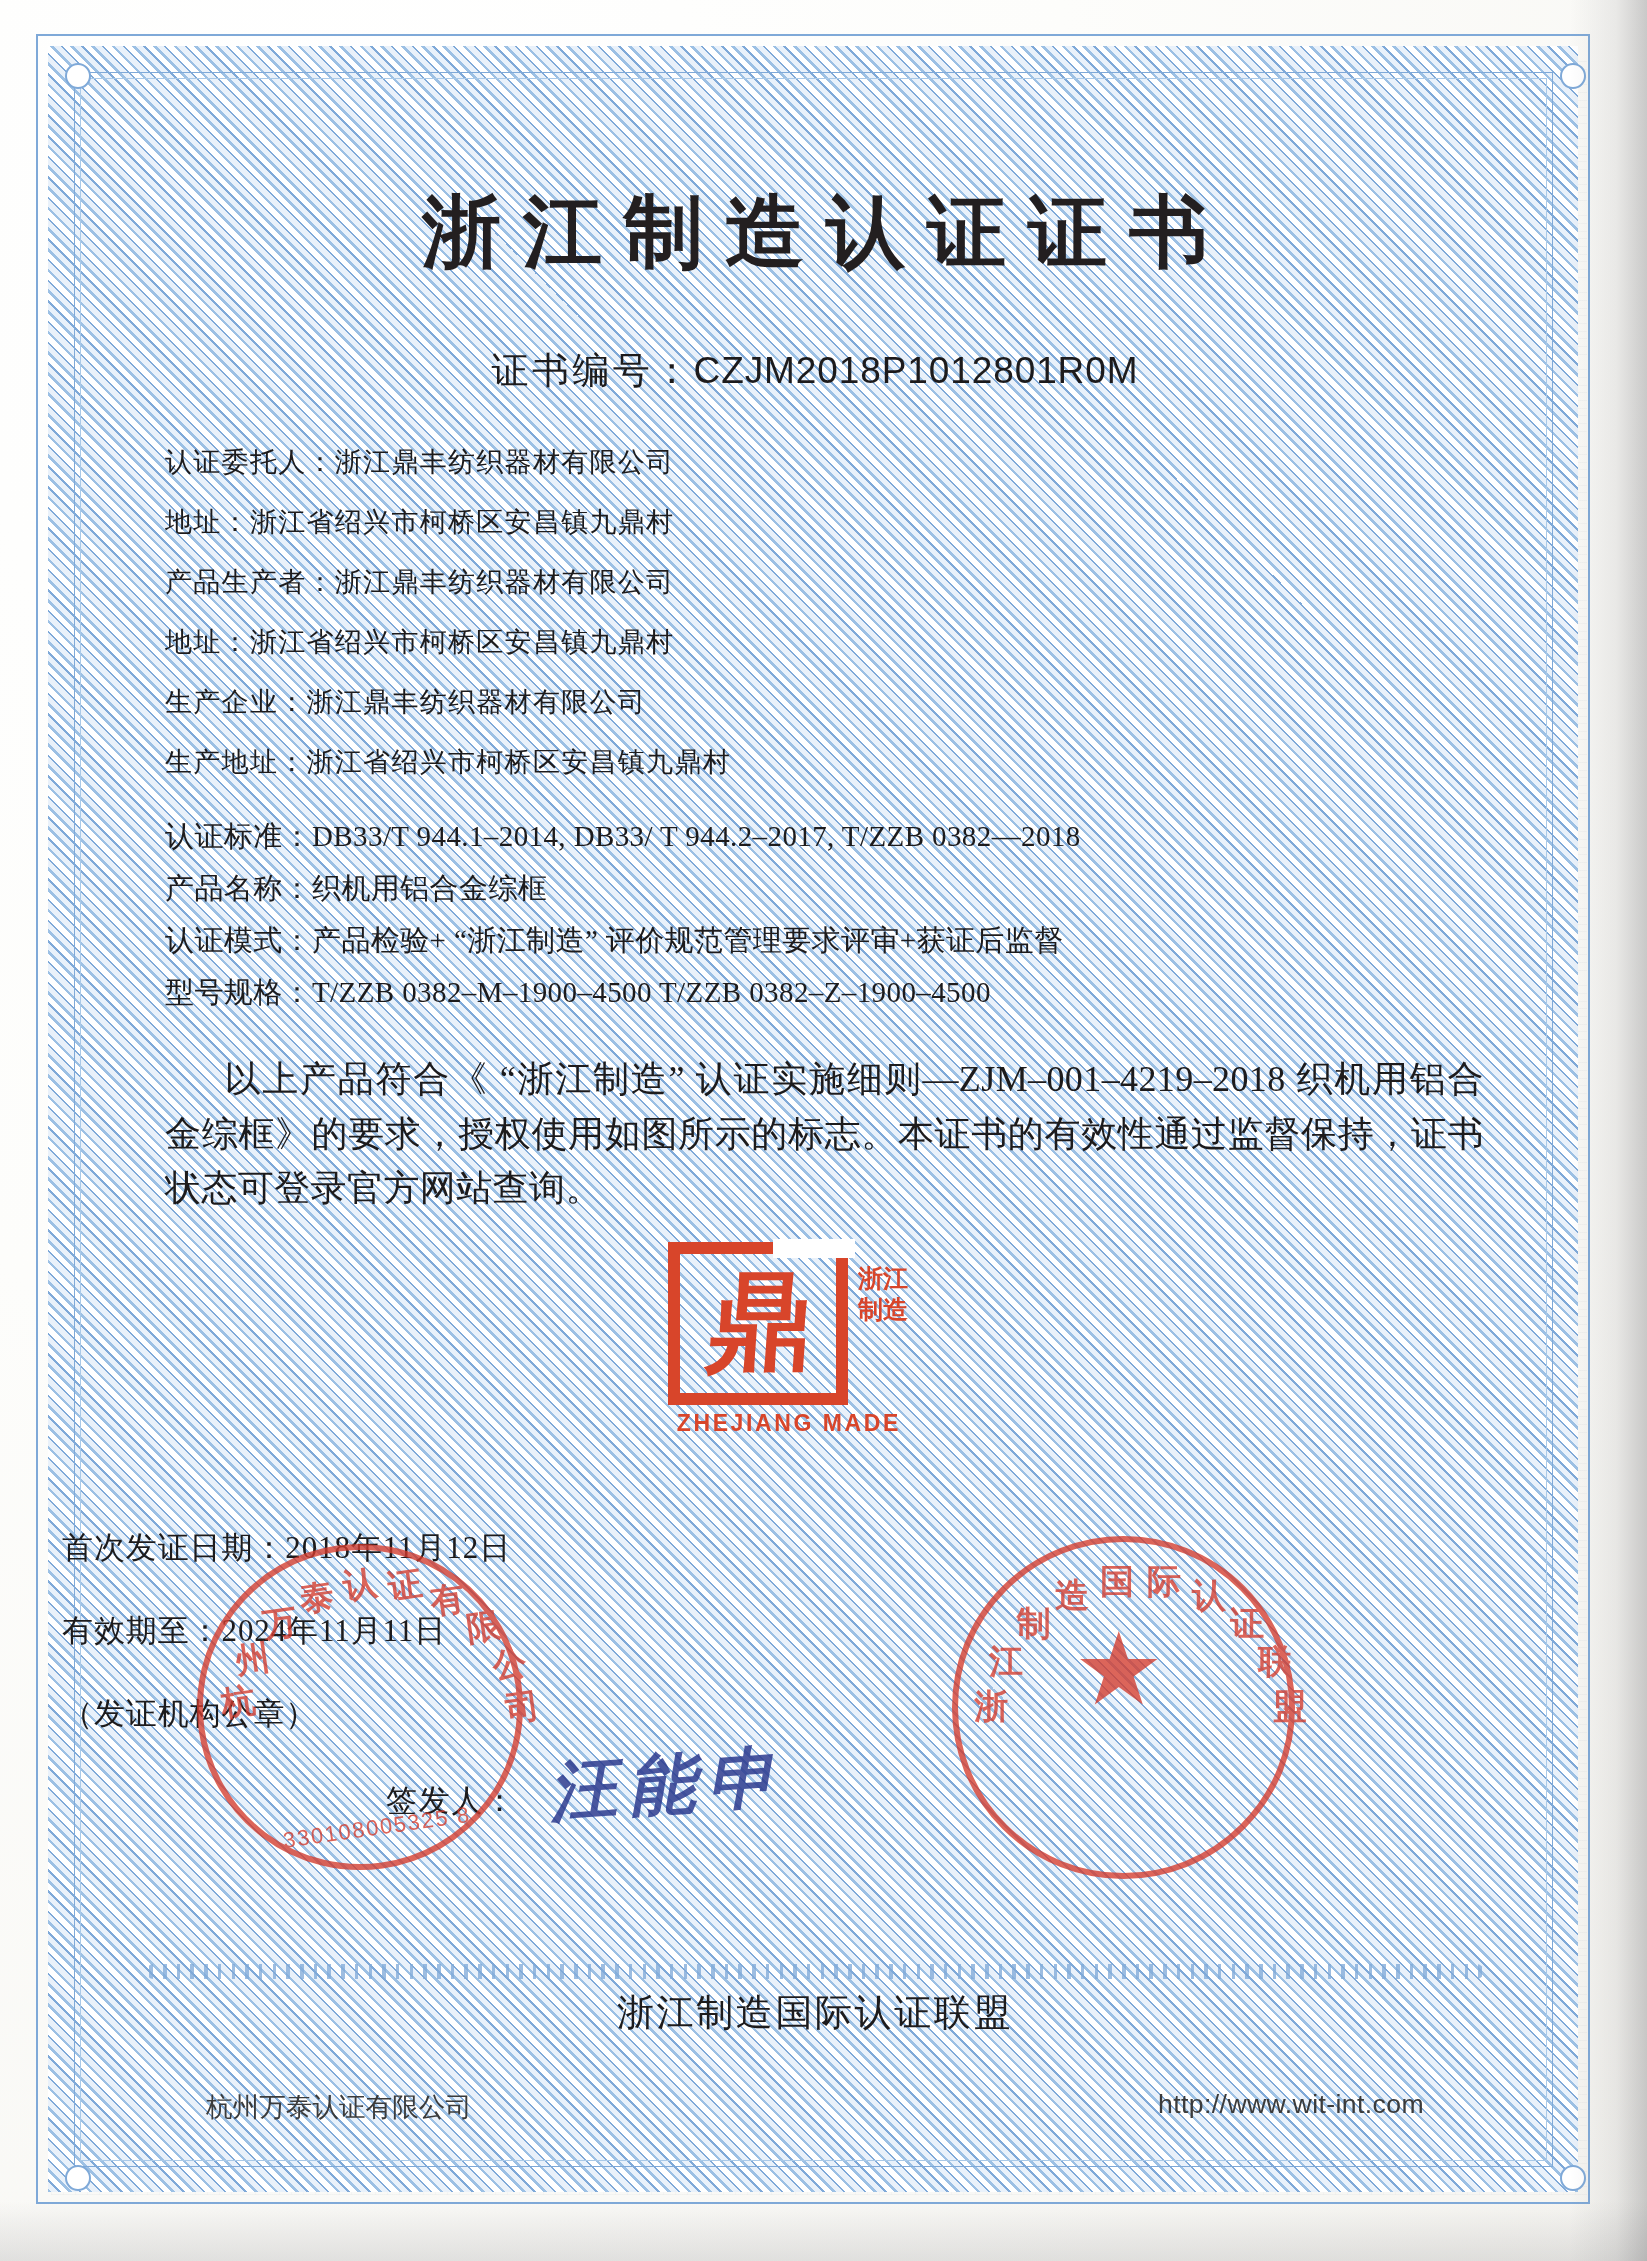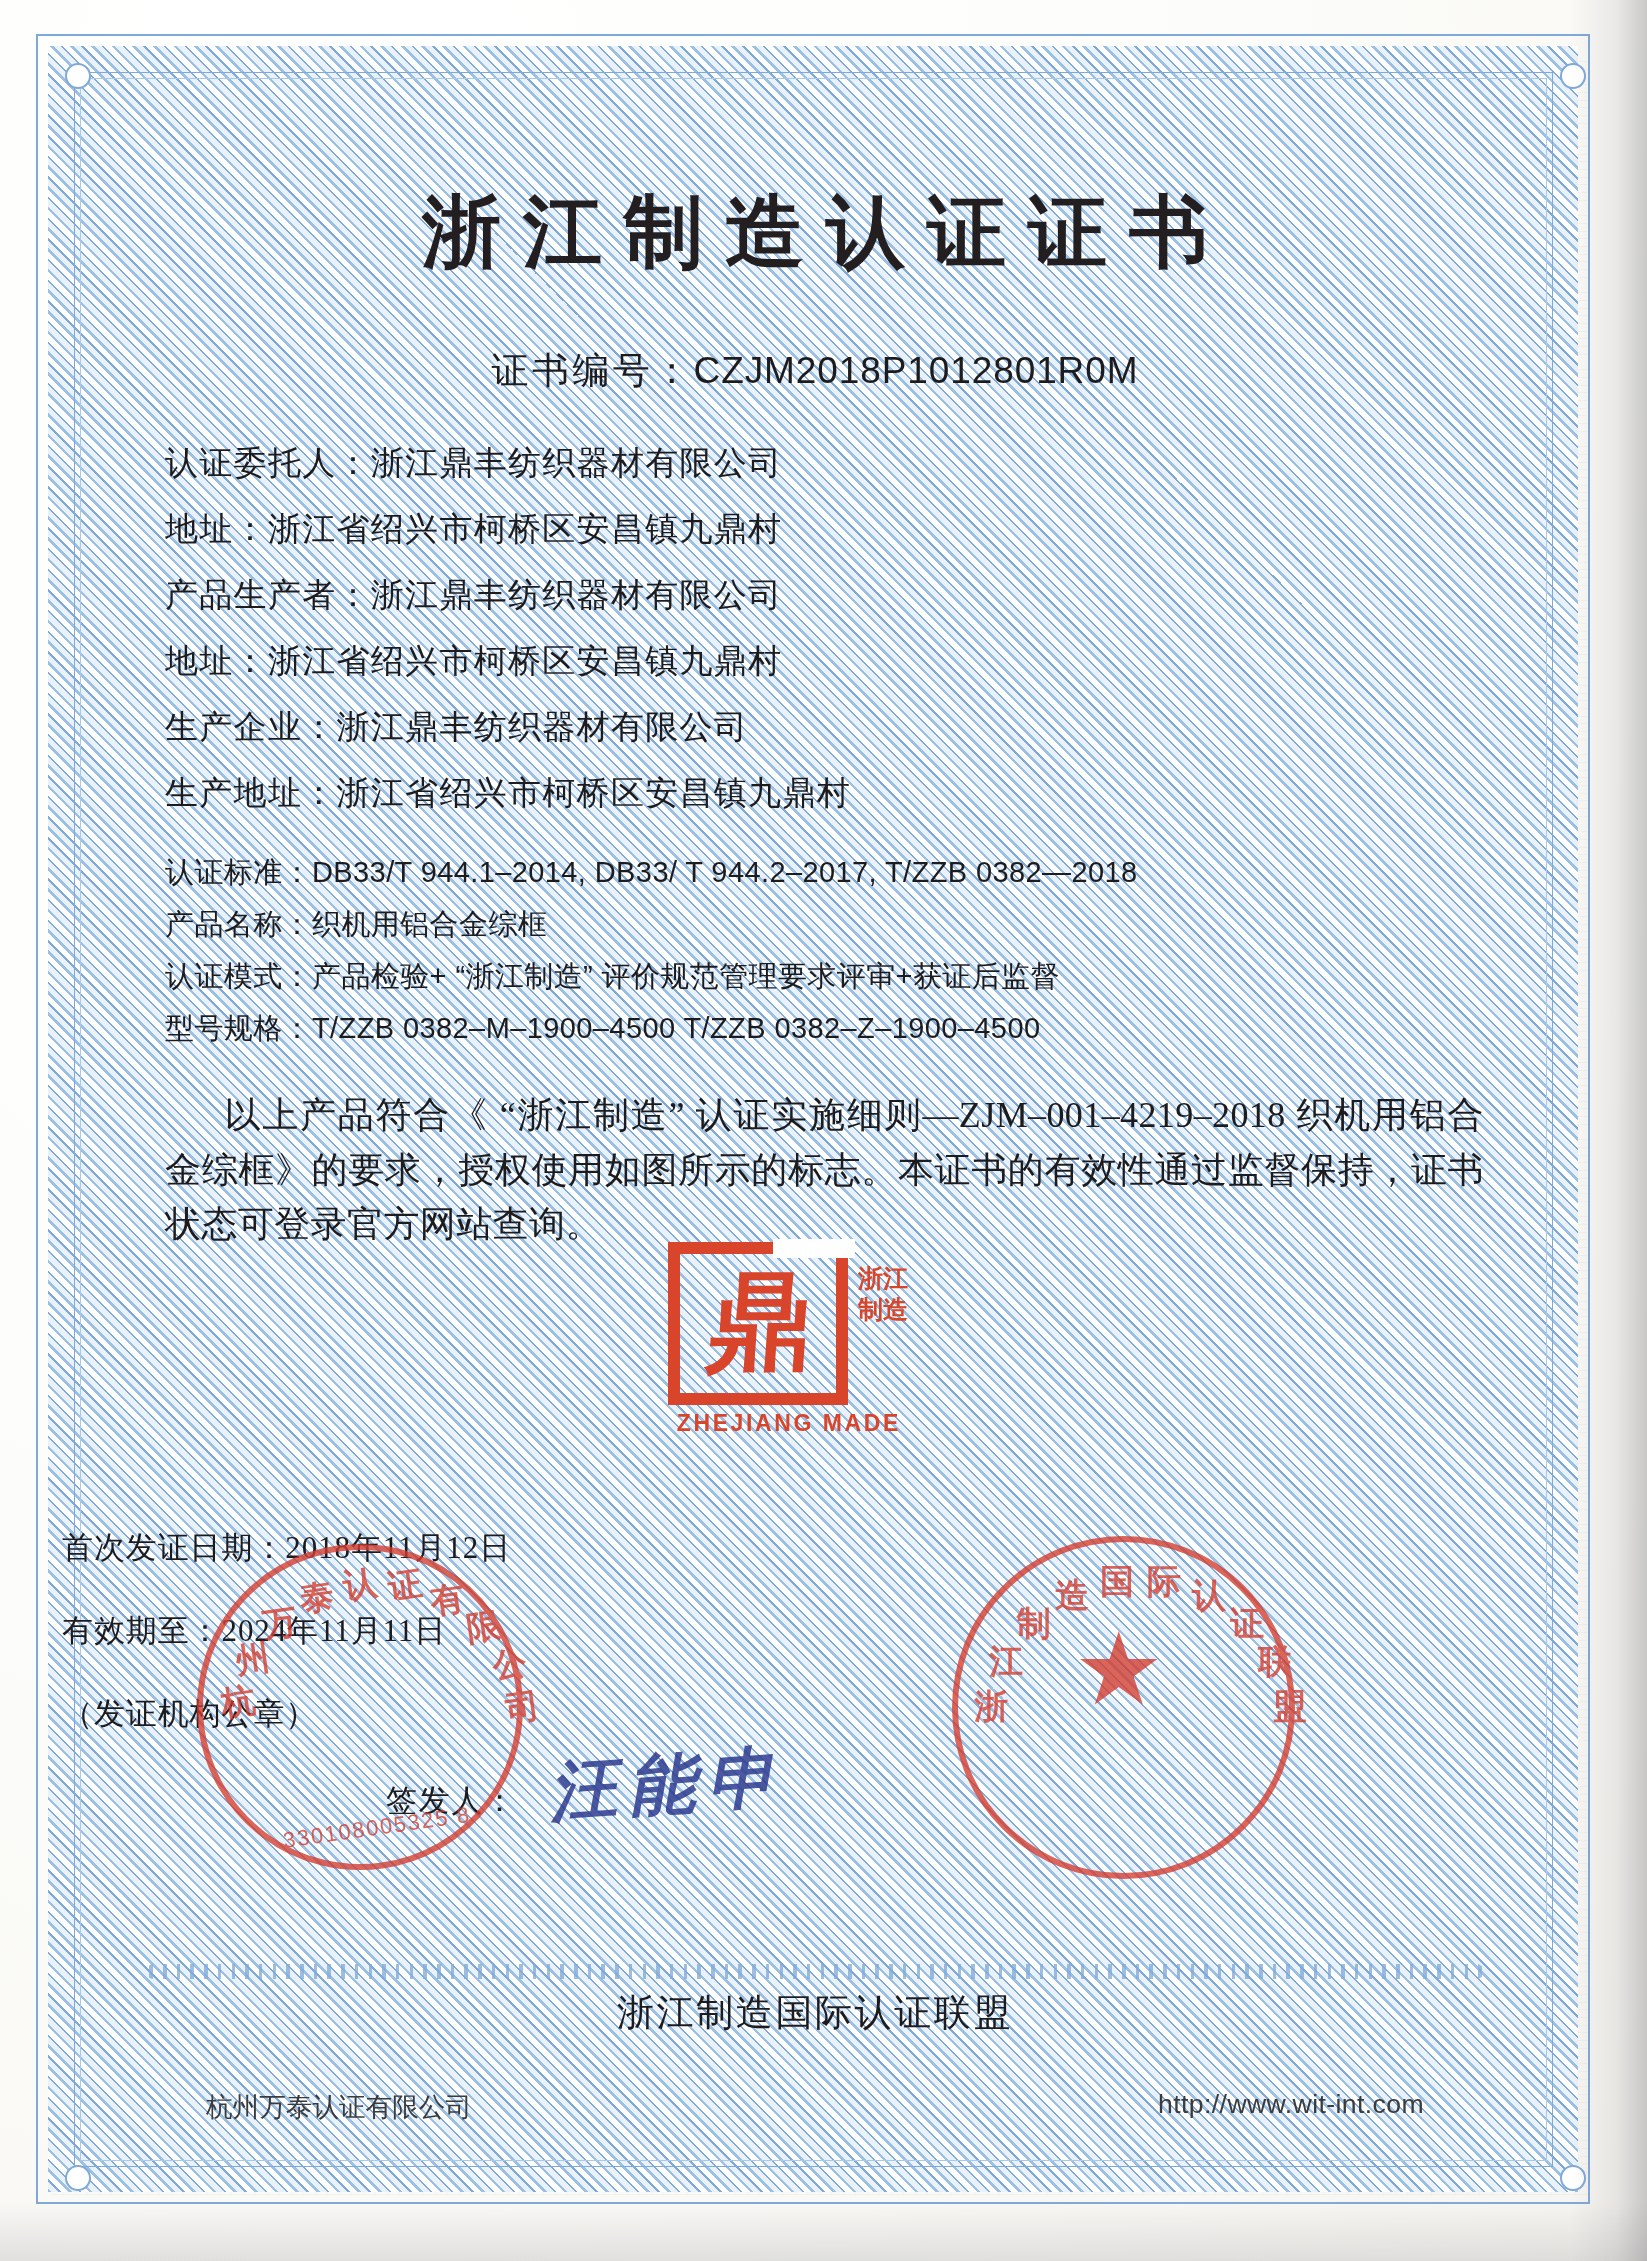--- a/index.html
+++ b/index.html
@@ -149,39 +149,39 @@
   .cert-number .label {
     font-family: "Liberation Serif", serif;
     letter-spacing: 3.4px;
   }
 
   .field-block {
     margin-top: 53px;
     padding-left: 62px;
   }
   .field-line {
-    font-size: 33px;
+    font-size: 27px;
     color: #1d1b1c;
     line-height: 1.0;
     margin-bottom: 33px;
-    font-family: Liberation Mono, monospace;
+    font-family: Liberation Serif, serif;
     letter-spacing: 1.3px;
     white-space: nowrap;
   }
 
   .spec-block {
     margin-top: 46px;
     padding-left: 62px;
   }
   .spec-line {
     font-size: 29px;
     color: #1d1b1c;
     line-height: 1.0;
     margin-bottom: 23px;
-    font-family: Liberation Sans, sans-serif;
+    font-family: Liberation Serif, serif;
     letter-spacing: 0.4px;
     white-space: nowrap;
   }
 
   .statement {
     margin-top: 45px;
     padding-left: 62px;
     padding-right: 43px;
     font-size: 36px;
     line-height: 1.52;

